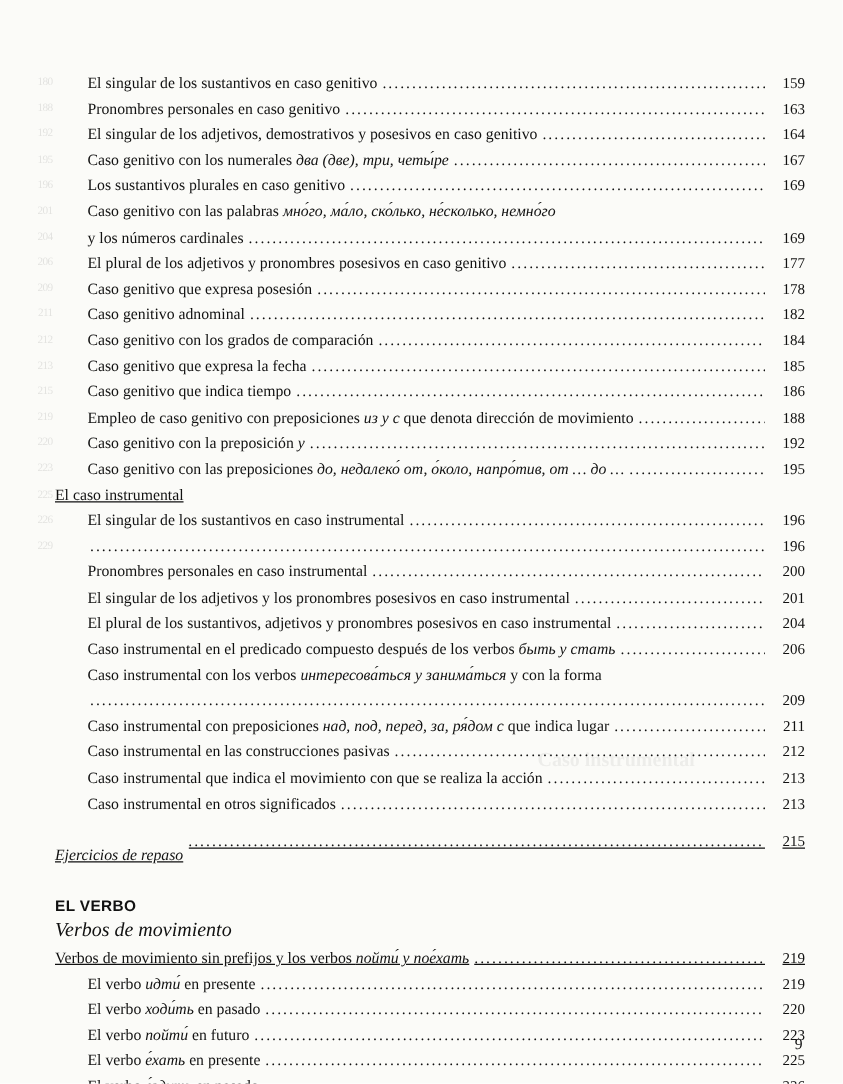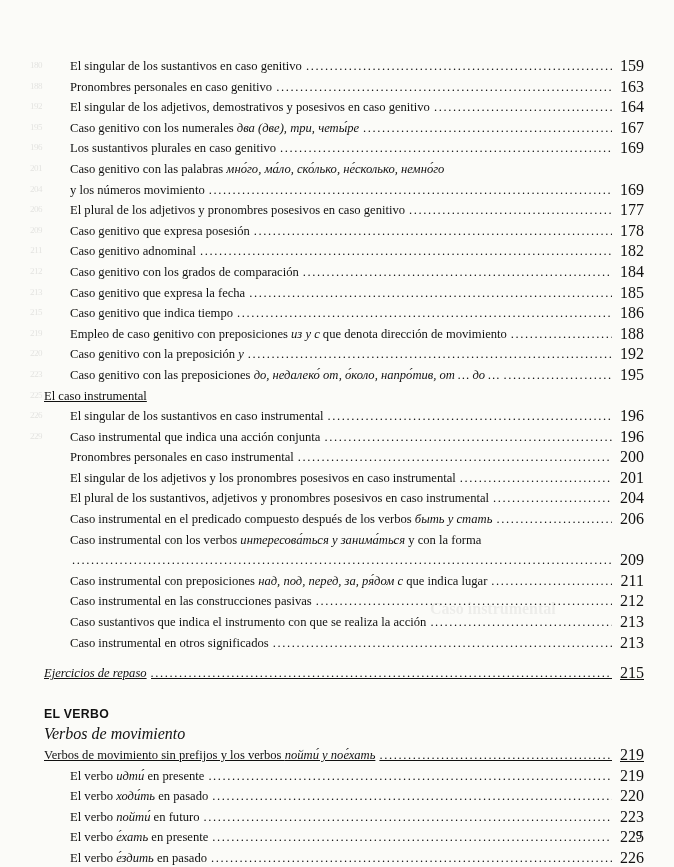--- a/index.html
+++ b/index.html
@@ -75,25 +75,25 @@
     white-space: nowrap;
     color: #111;
     letter-spacing: 1.6px;
     font-size: 12.6px;
     margin: 0 2px;
   }
   .pg {
     flex: 0 0 auto;
     width: 30px;
     text-align: right;
-    font-size: 16px;
+    font-size: 12px;
   }
   .indent1 { padding-left: 0px; text-decoration: underline; }
   .indent2 { padding-left: 26px; }
-  .italic { font-style: italic; }
+  .italic { font-style: italic; margin-top: 11px; }
   .section-head {
     font-size: 12.3px;
     font-weight: bold;
     font-family: "Liberation Sans", sans-serif;
     letter-spacing: 0.3px;
     line-height: 20.6px;
   }
   .sub-head-italic {
     font-style: italic;
     font-size: 16px;
@@ -163,21 +163,21 @@
         <span class="txt">Los sustantivos plurales en caso genitivo</span>
         <span class="dots">...............................................................................................................................................................</span>
         <span class="pg">169</span>
       </div>
       <div class="toc-line indent2">
         <span class="txt">Caso genitivo con las palabras <span class="italic">мно́го, ма́ло, ско́лько, не́сколько, немно́го</span></span>
         <span class="dots"></span>
         <span class="pg"></span>
       </div>
       <div class="toc-line indent2">
-        <span class="txt">y los números movimiento</span>
+        <span class="txt">y los números cardinales</span>
         <span class="dots">...............................................................................................................................................................</span>
         <span class="pg">169</span>
       </div>
       <div class="toc-line indent2">
         <span class="txt">El plural de los adjetivos y pronombres posesivos en caso genitivo</span>
         <span class="dots">...............................................................................................................................................................</span>
         <span class="pg">177</span>
       </div>
       <div class="toc-line indent2">
         <span class="txt">Caso genitivo que expresa posesión</span>
@@ -223,21 +223,20 @@
         <span class="txt">El caso instrumental</span>
         <span class="dots"></span>
         <span class="pg"></span>
       </div>
       <div class="toc-line indent2">
         <span class="txt">El singular de los sustantivos en caso instrumental</span>
         <span class="dots">...............................................................................................................................................................</span>
         <span class="pg">196</span>
       </div>
       <div class="toc-line indent2">
-        <span class="txt">Caso instrumental que indica una acción conjunta</span>
         <span class="dots">...............................................................................................................................................................</span>
         <span class="pg">196</span>
       </div>
       <div class="toc-line indent2">
         <span class="txt">Pronombres personales en caso instrumental</span>
         <span class="dots">...............................................................................................................................................................</span>
         <span class="pg">200</span>
       </div>
       <div class="toc-line indent2">
         <span class="txt">El singular de los adjetivos y los pronombres posesivos en caso instrumental</span>
@@ -267,21 +266,21 @@
         <span class="txt">Caso instrumental con preposiciones <span class="italic">над, под, перед, за, ря́дом с</span> que indica lugar</span>
         <span class="dots">...............................................................................................................................................................</span>
         <span class="pg">211</span>
       </div>
       <div class="toc-line indent2">
         <span class="txt">Caso instrumental en las construcciones pasivas</span>
         <span class="dots">...............................................................................................................................................................</span>
         <span class="pg">212</span>
       </div>
       <div class="toc-line indent2">
-        <span class="txt">Caso sustantivos que indica el instrumento con que se realiza la acción</span>
+        <span class="txt">Caso instrumental que indica el movimiento con que se realiza la acción</span>
         <span class="dots">...............................................................................................................................................................</span>
         <span class="pg">213</span>
       </div>
       <div class="toc-line indent2">
         <span class="txt">Caso instrumental en otros significados</span>
         <span class="dots">...............................................................................................................................................................</span>
         <span class="pg">213</span>
       </div>
       <div class="gap-small"></div>
       <div class="toc-line indent1">

